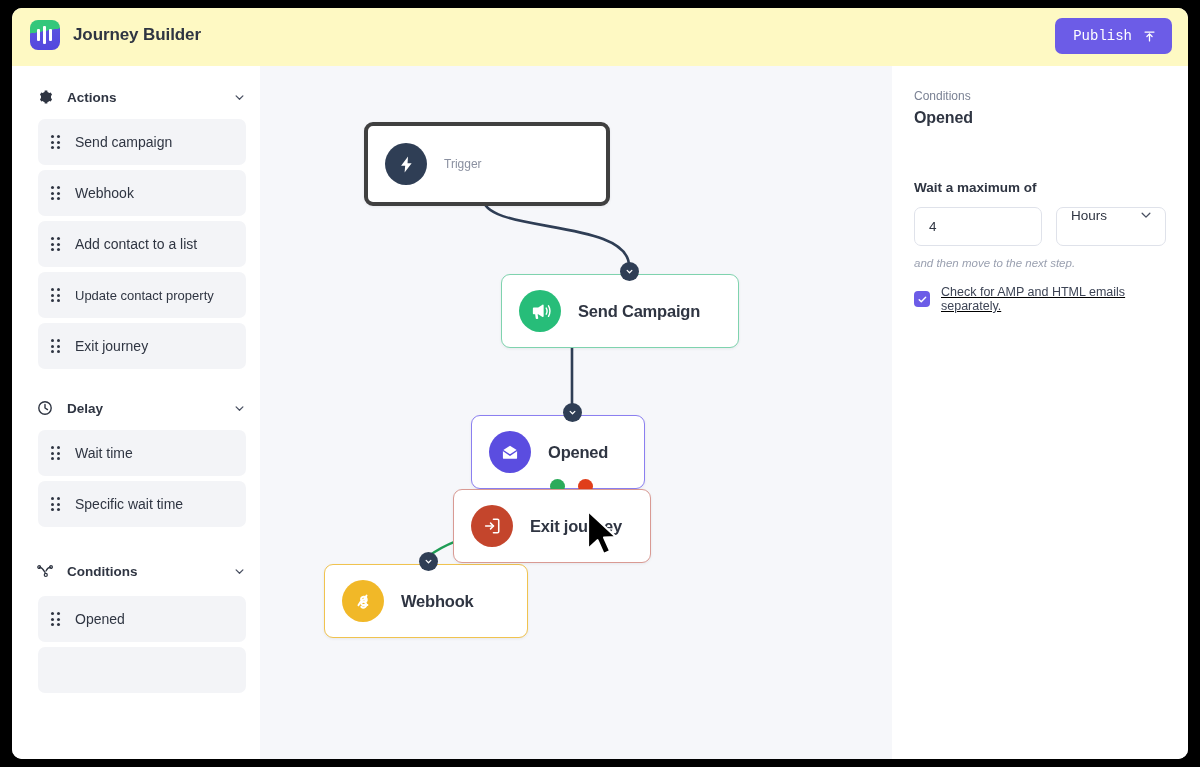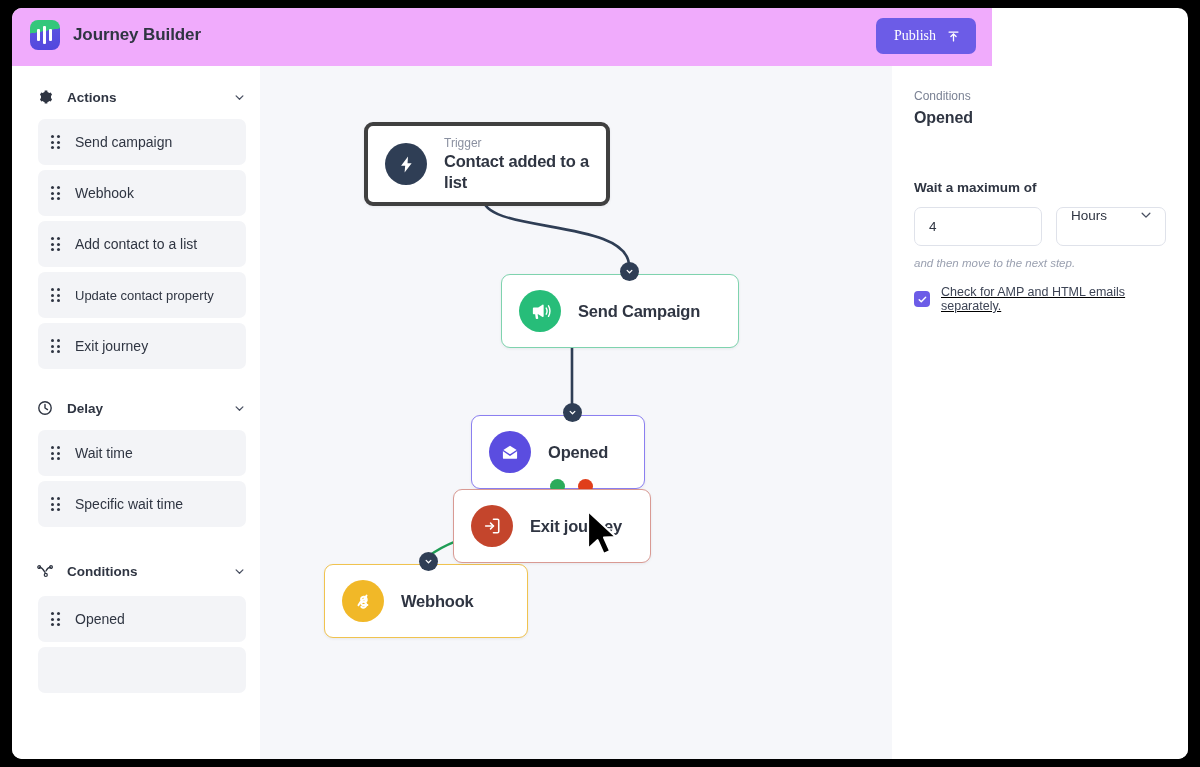--- a/index.html
+++ b/index.html
@@ -22,23 +22,23 @@
     height: 751px;
     background: #ffffff;
     border-radius: 10px;
     overflow: hidden;
   }
 
   
   .topbar {
     position: absolute;
     left: 0; top: 0;
-    width: 980px;
+    width: 1176px;
     height: 58px;
-    background: #f0abfc;
+    background: #fef9c3;
   }
   .brand {
     position: absolute;
     left: 18px;
     top: 12px;
     display: flex;
     align-items: center;
     gap: 13px;
   }
   .logo-mark {
@@ -88,21 +88,21 @@
     background: #6c5ce7;
     color: #ffffff;
     font-size: 14px;
     padding: 10px 16px 10px 18px;
     border-radius: 7px;
     border: none;
     cursor: pointer;
     display: flex;
     align-items: center;
     gap: 11px;
-    font-family: Liberation Serif, serif;
+    font-family: Liberation Mono, monospace;
   }
 
   
   .sidebar {
     position: absolute;
     left: 0;
     top: 58px;
     width: 248px;
     height: 693px;
     background: #ffffff;
@@ -563,21 +563,20 @@
     <div class="branch-dot" id="dot-no"></div>
 
     <div class="node" id="node-trigger">
       <div class="n-icon">
         <svg width="19" height="19" viewBox="0 0 20 20" fill="#ffffff">
             <path d="M11.6 1.5L4.3 11.2h4.3L8 18.5l7.4-9.8h-4.3l.5-7.2z"></path>
           </svg>
       </div>
       <div class="n-text">
         <div class="n-kicker">Trigger</div>
-        <div class="n-title">Contact added to a list</div>
       </div>
     </div>
 
     <div class="node" id="node-send">
       <div class="n-icon">
         <svg width="21" height="21" viewBox="0 0 22 22" fill="#ffffff">
           <path d="M3 8.6v4.2c0 .6.5 1.1 1.1 1.1h1.3l.6 4.2c0 .4.4.7.8.7h1c.5 0 .9-.5.8-1l-.6-3.9h.6l4.5 2.8c.5.3 1.2 0 1.2-.6V4.5c0-.6-.7-1-1.2-.6L8.6 6.7H4.1C3.5 6.7 3 7.2 3 7.8v.8z"></path>
           <path d="M17 7.4c.6.9.9 2 .9 3.2 0 1.2-.3 2.3-.9 3.2" stroke="#ffffff" stroke-width="1.5" fill="none" stroke-linecap="round"></path>
           <path d="M19.4 5.1c1 1.5 1.5 3.4 1.5 5.5s-.6 4-1.5 5.5" stroke="#ffffff" stroke-width="1.5" fill="none" stroke-linecap="round"></path>
         </svg>

